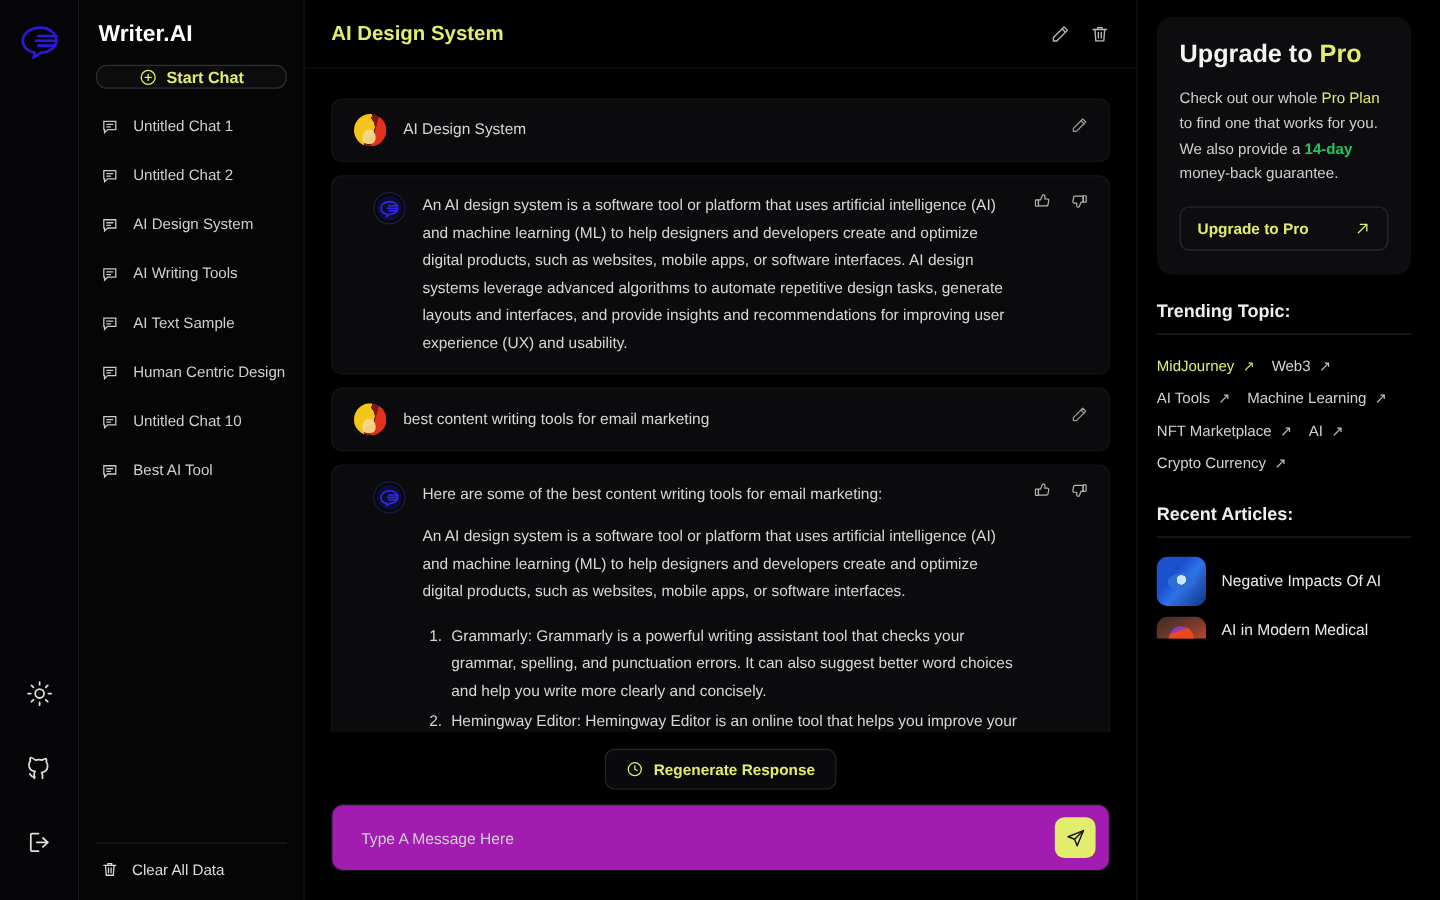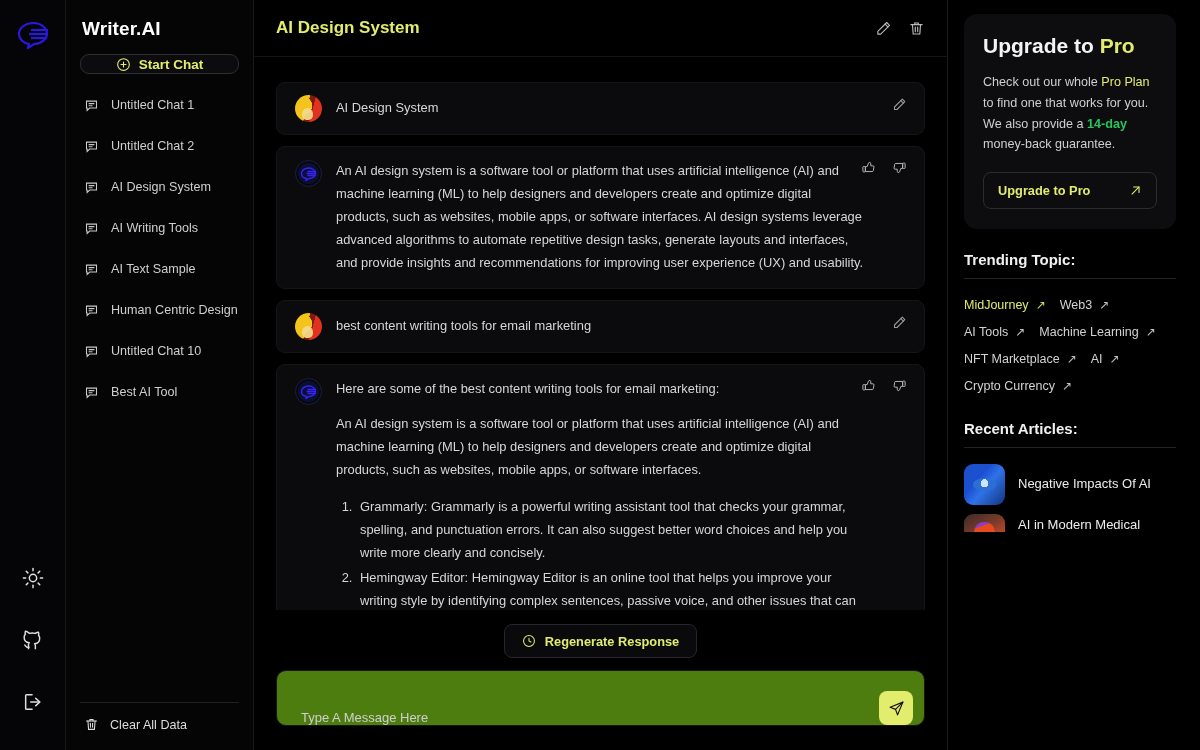--- a/index.html
+++ b/index.html
@@ -79,21 +79,21 @@
   .head-actions { display:flex; align-items:center; gap:16px; color:#b9b9b9; }
   .head-actions span { cursor:pointer; display:flex; }
 
   .thread {
     flex:1 1 auto; overflow:hidden;
     padding:25px 22px 0 22px;
     display:flex; flex-direction:column; gap:11px;
   }
   .bubble {
     background:#0b0b0d; border:1px solid #151518; border-radius:9px;
-    padding:13px 18px; display:flex; gap:14px; position:relative;
+    padding:13px 34px; display:flex; gap:14px; position:relative;
   }
   .bubble.user { align-items:center; padding:12px 18px; }
   .avatar { flex:0 0 27px; width:27px; height:27px; border-radius:50%; overflow:hidden; }
   .avatar.user {
     background:
       radial-gradient(circle at 30% 40%, #f3c41c 0 36%, transparent 37%),
       linear-gradient(105deg,#f2c415 0 44%, #7d1b12 45% 62%, #e0321f 63% 100%);
     position:relative;
   }
   .avatar.user::after{
@@ -118,22 +118,22 @@
   .edit-only { position:absolute; top:14px; right:17px; color:#9a9a9a; cursor:pointer; display:flex; }
 
   .regen-wrap { display:flex; justify-content:center; padding:14px 0 12px; }
   .regen {
     border:1px solid #26262b; border-radius:8px; background:#0a0a0c;
     color:#e2ec6d; font-size:12.8px; font-weight:bold;
     height:34px; padding:0 17px; display:flex; align-items:center; gap:9px; cursor:pointer;justify-content:space-between;
   }
   .composer-wrap { padding:0 22px 24px; }
   .composer {
-    height:56px; background:#4d7c0f; border:1px solid #17171b; border-radius:10px;
-    display:flex; align-items:flex-end; padding:0 11px 0 24px; gap:10px;
+    height:56px; background:#a21caf; border:1px solid #17171b; border-radius:10px;
+    display:flex; align-items:center; padding:0 11px 0 24px; gap:10px;
   }
   .composer input {
     flex:1 1 auto; background:transparent; border:0; outline:none;
     color:#d8d8d8; font-size:13px; font-family:"Liberation Sans", sans-serif;
   }
   .composer input::placeholder { color:#cfcfcf; }
   .send-btn {
     width:34px; height:34px; border-radius:8px; background:#e2ec6d;
     display:flex; align-items:center; justify-content:center; cursor:pointer; color:#101010;
     flex:0 0 34px;

